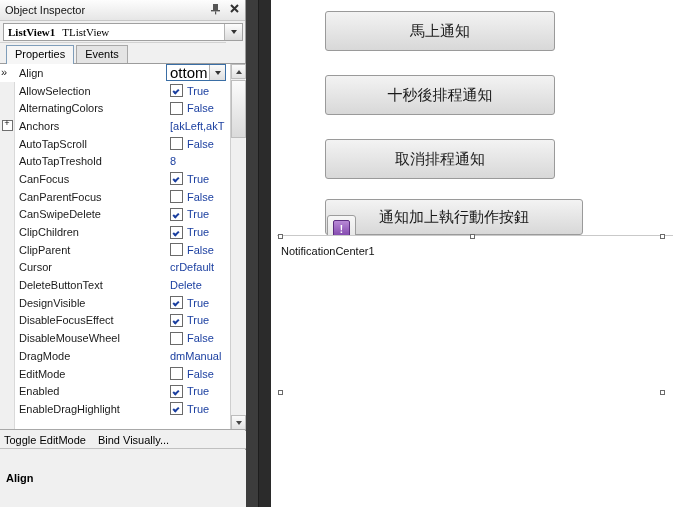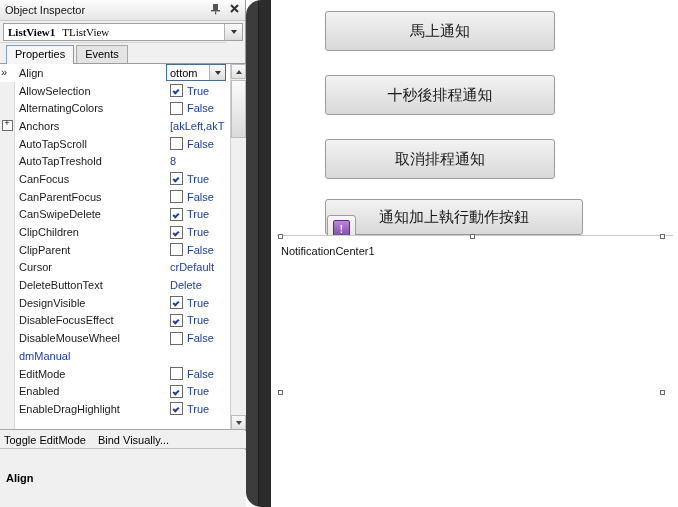--- a/index.html
+++ b/index.html
@@ -118,21 +118,21 @@
   .row.selected .name{background:#ffffff;}
   .sel-marker{
     position:absolute;left:1px;top:2px;font-size:11px;color:#222;
     font-family:"Liberation Sans",sans-serif;
   }
   .editbox{
     position:absolute;left:166px;top:0px;width:60px;height:17px;
     border:1px solid #3a6ea5;background:#fff;box-sizing:border-box;
     display:flex;align-items:center;
   }
-  .editbox .txt{padding-left:3px;color:#000;font-size:11px;}
+  .editbox .txt{padding-left:3px;color:#000;font-size:15px;}
   .editbox .spin{
     position:absolute;right:0;top:0;width:15px;height:15px;
     background:linear-gradient(#fbfbfb,#dedede);border-left:1px solid #b0b0b0;
     display:flex;align-items:center;justify-content:center;
   }
 
   
   .vsb{
     position:absolute;right:0;top:0;width:15px;height:366px;
     background:#f0f0f0;border-left:1px solid #cfcfcf;
@@ -159,21 +159,21 @@
   }
   .oi-desc{
     position:absolute;left:0;top:450px;width:246px;height:57px;
     background:#f0f0f0;box-sizing:border-box;padding:22px 0 0 6px;
     font-size:11px;font-weight:bold;color:#000;
   }
 
   
   .designer{
     position:absolute;left:246px;top:0;width:432px;height:507px;
-    background:#ffffff;overflow:hidden;border-radius:15px;
+    background:#ffffff;overflow:hidden;
   }
   .dark-left{position:absolute;left:0;top:0;width:12px;height:507px;background:#3c3c3c;}
   .dark-right{position:absolute;left:12px;top:0;width:1px;height:507px;background:#1d1d1d;}
   .phone{
     position:absolute;left:13px;top:0;width:419px;height:507px;
     background:#ffffff;
   }
   .phone-frame{
     position:absolute;left:0;top:0;width:12px;height:507px;background:#2b2b2b;
   }
@@ -403,20 +403,21 @@
           <span class="exp"></span>
           <span class="name">DisableMouseWheel</span>
           <span class="val blue">
             <i class="cb"></i>
             <span>False</span>
           </span>
         </div>
 
         <div class="row">
           <span class="exp"></span>
+          <span class="name">DragMode</span>
           <span class="val blue">
             <span>dmManual</span>
           </span>
         </div>
 
         <div class="row">
           <span class="exp"></span>
           <span class="name">EditMode</span>
           <span class="val blue">
             <i class="cb"></i>

